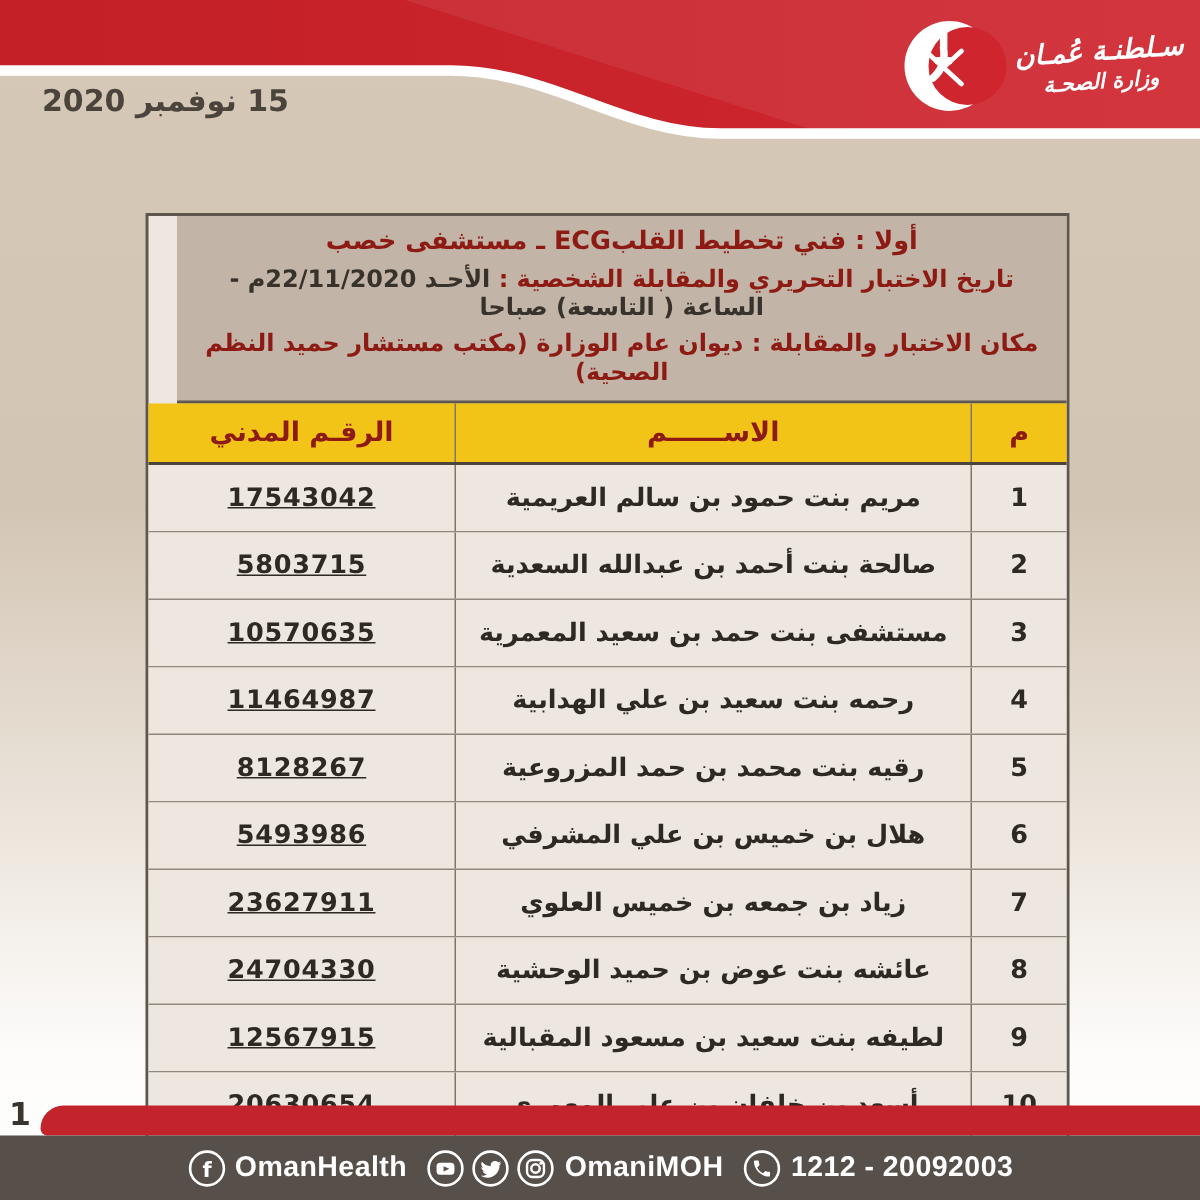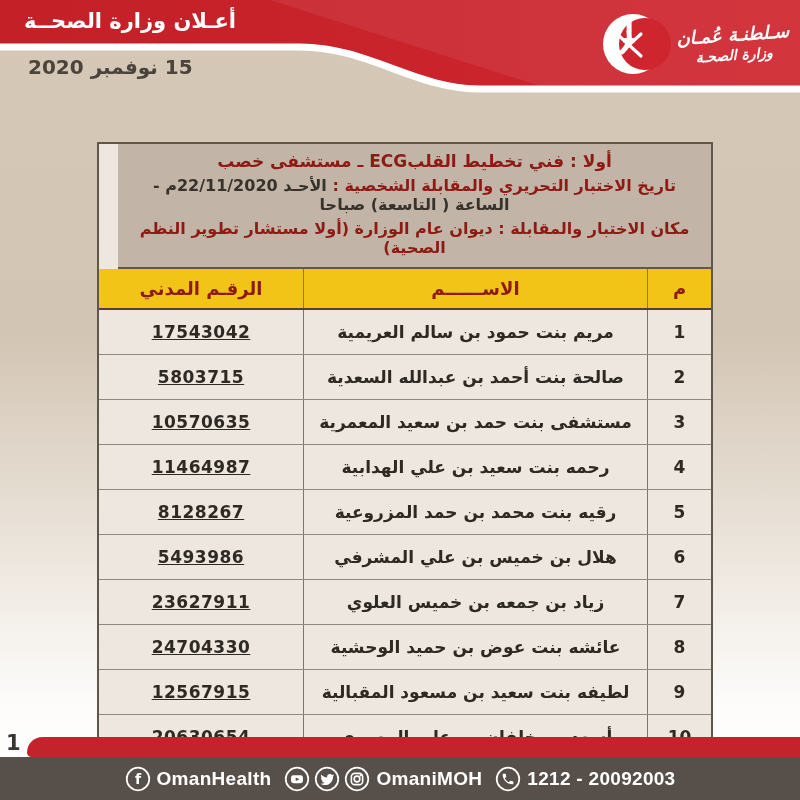--- a/index.html
+++ b/index.html
@@ -56,21 +56,20 @@
       <linearGradient id="bandgrad" x1="0" y1="0" x2="1" y2="0">
         <stop offset="0" stop-color="#C32028"></stop>
         <stop offset="1" stop-color="#D0262F"></stop>
       </linearGradient>
     </defs>
     <path d="M0,0 H800 V86 H480 C415,86 368,44 300,44 H0 Z" fill="url(#bandgrad)"></path>
     <path d="M270,0 H800 V86 H540 Z" fill="#FFFFFF" opacity="0.07"></path>
     <path d="M0,47 H300 C368,47 415,89 480,89 H800" stroke="#FFFFFF" stroke-width="7" fill="none"></path>
   </svg>
 
-  <div class="banner-title">أعـلان وزارة الصحــة</div>
   <div class="hdr-date">15 نوفمبر 2020</div>
 
   <div class="logo">
     <svg width="72" height="72" viewBox="0 0 72 72">
       <circle cx="34" cy="36" r="30" fill="#FFFFFF"></circle>
       <circle cx="46" cy="36" r="26" fill="#CE252E"></circle>
       <g stroke="#FFFFFF" stroke-width="3.2" stroke-linecap="round">
         <line x1="18" y1="26" x2="42" y2="48"></line>
         <line x1="42" y1="26" x2="18" y2="48"></line>
       </g>
@@ -81,21 +80,21 @@
     <div class="logo-text">
       <div class="l1">سـلطنـة عُمـان</div>
       <div class="l2">وزارة الصحـة</div>
     </div>
   </div>
 
   <div class="content-box">
     <div class="box-header">
       <div class="bh-line1">أولا :  فني تخطيط القلبECG ـ مستشفى خصب</div>
       <div class="bh-line2"><span class="bh-label">تاريخ الاختبار التحريري والمقابلة الشخصية : </span><span>الأحـد 22/11/2020م - الساعة ( التاسعة) صباحا</span></div>
-      <div class="bh-line3"><span class="bh-label">مكان الاختبار والمقابلة : </span><span>ديوان عام الوزارة (أولا مستشار تطوير النظم الصحية)</span></div>
+      <div class="bh-line3"><span class="bh-label">مكان الاختبار والمقابلة : </span><span>ديوان عام الوزارة (مكتب مستشار حميد النظم الصحية)</span></div>
     </div>
 
     <div class="grid-head">
       <div class="cell">م</div>
       <div class="cell">الاســــــم</div>
       <div class="cell">الرقـم المدني</div>
     </div>
 
     <div class="grid-row">
       <div class="cell c-idx">1</div>

